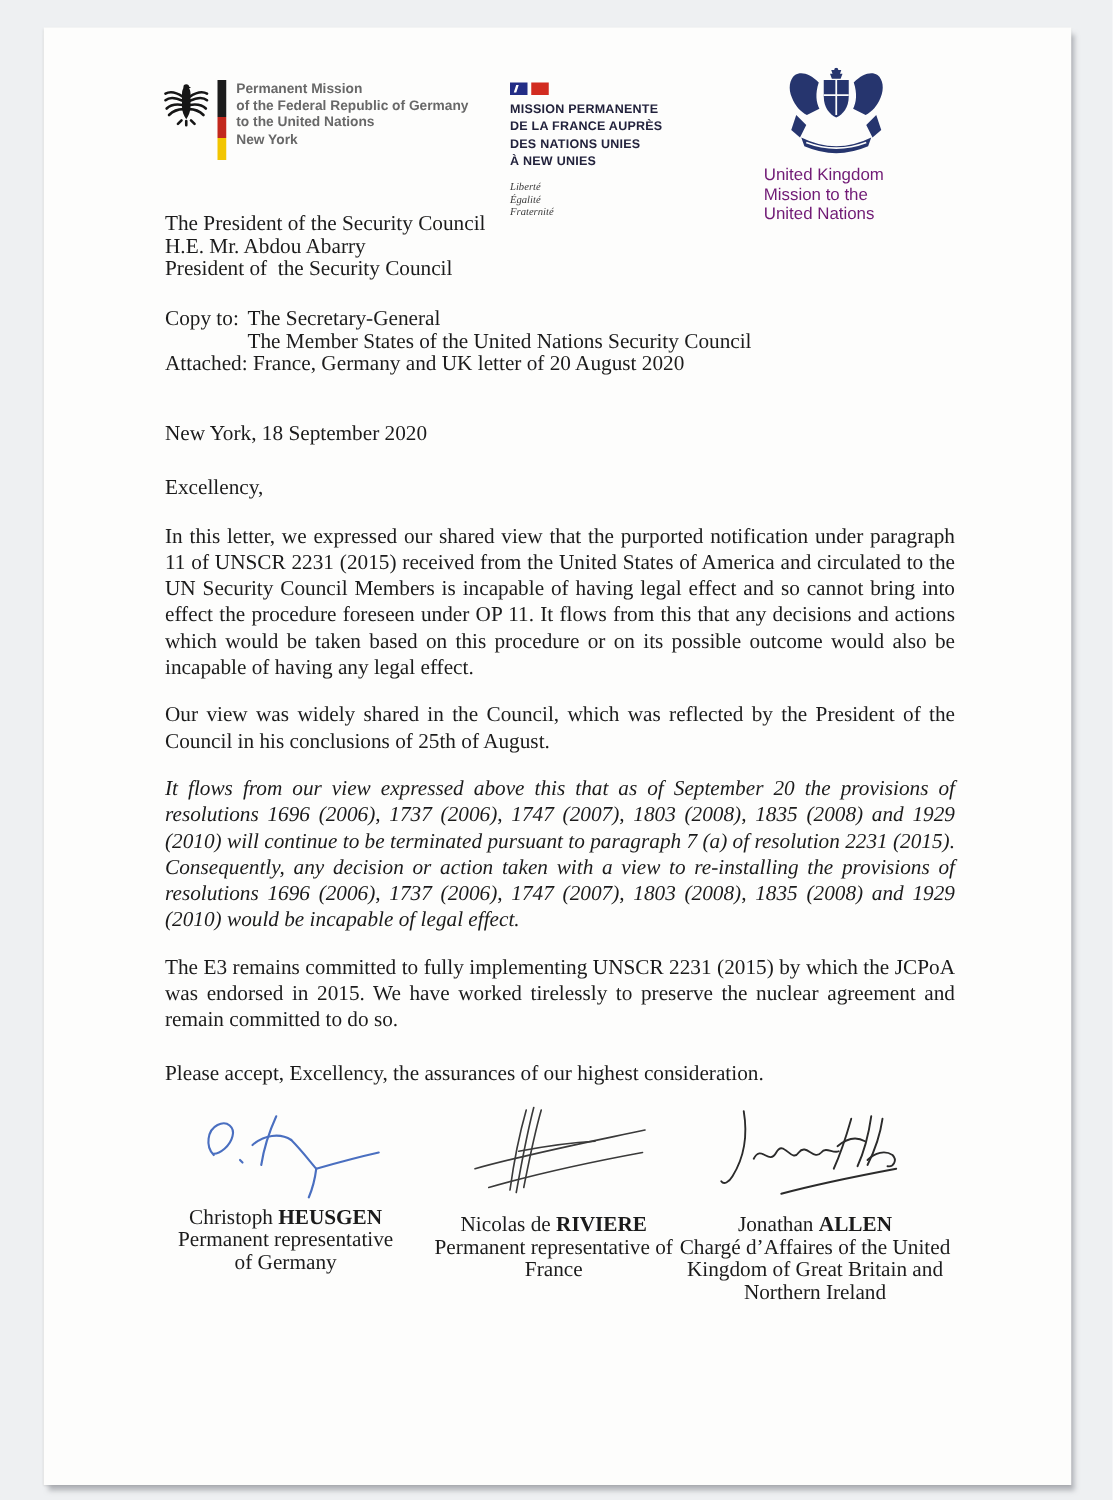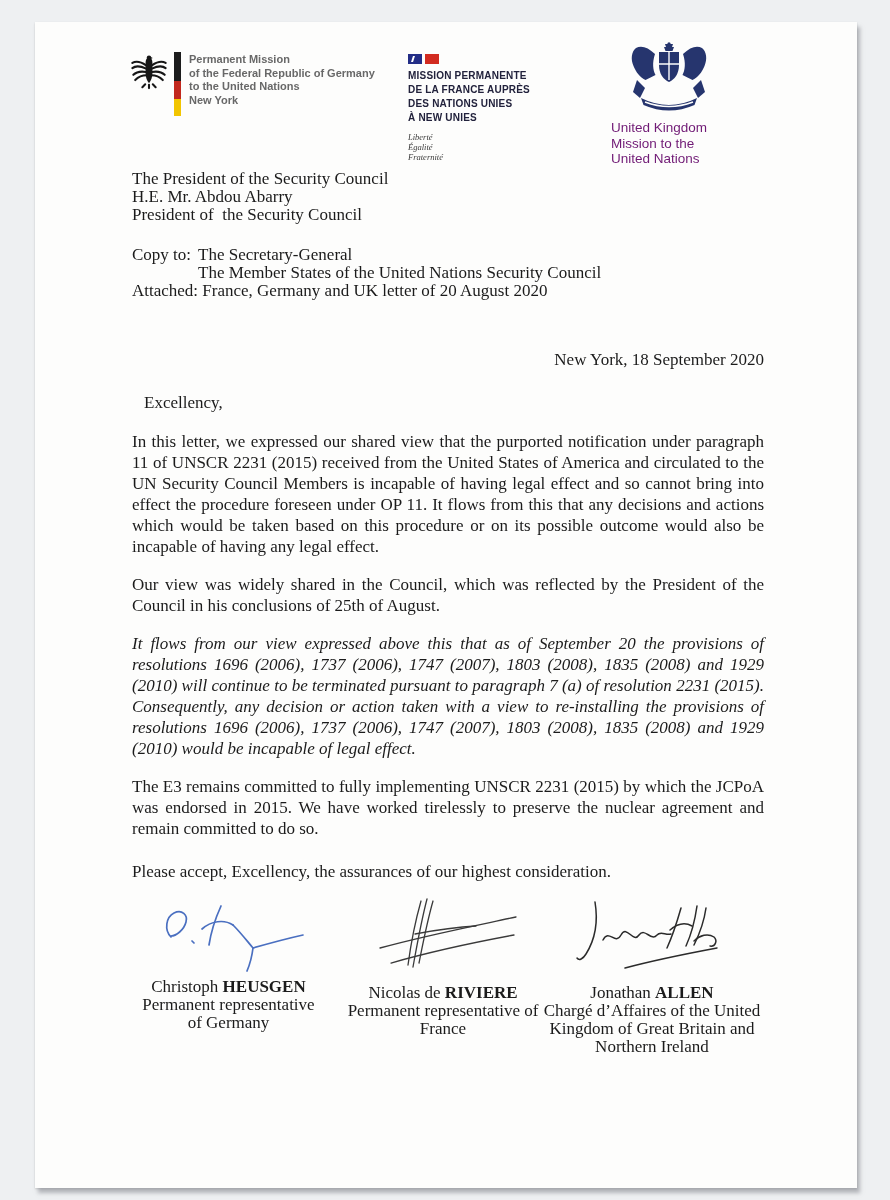--- a/index.html
+++ b/index.html
@@ -8,21 +8,21 @@
     background:#eef0f2;
     font-family:"Liberation Serif", serif;
     overflow:hidden;
   }
   .paper{
     position:absolute;left:35px;top:22px;width:822px;height:1166px;
     background:#fdfdfc;
     box-shadow:3px 5px 4px rgba(130,132,138,.55), 0 1px 2px rgba(0,0,0,.15);
   }
   
-  .letterhead{position:absolute;left:0;top:4px;width:100%;height:120px;}
+  .letterhead{position:absolute;left:0;top:16px;width:100%;height:120px;}
   .logo-de{position:absolute;left:95px;top:24px;display:flex;align-items:flex-start;}
   .logo-de .eagle{width:38px;height:38px;margin-top:2px;}
   .logo-de .stripe{width:7px;height:64px;margin:2px 8px 0 6px;
     background:linear-gradient(#1c1c1c 0 46%, #c2281d 46% 73%, #f2c500 73% 100%);}
   .logo-de .de-text{font-family:"Liberation Sans",sans-serif;font-weight:700;
     font-size:11px;line-height:13.6px;color:#686868;padding-top:3px;}
   .logo-fr{position:absolute;left:373px;top:28px;font-family:"Liberation Sans",sans-serif;}
   .fr-flag{display:flex;gap:3px;margin-bottom:5px;}
   .fr-flag .fb{width:14px;height:10px;background:#232d86;position:relative;}
   .fr-flag .fb::after{content:"";position:absolute;left:4px;top:2px;width:4px;height:6px;
@@ -34,22 +34,22 @@
   .logo-uk{position:absolute;left:576px;top:16px;width:135px;text-align:left;}
   .logo-uk .crest{display:block;margin:0 0 6px 14px;}
   .uk-text{font-family:"Liberation Sans",sans-serif;font-size:13.5px;line-height:15.5px;color:#701a75;}
   
   .body-area{position:absolute;left:97px;top:148px;width:632px;color:#1b1b1b;font-size:17px;}
   .recipient div{line-height:18px;white-space:pre-wrap;}
   .copy-block{margin-top:22px;line-height:18px;}
   .copy-row{display:flex;}
   .copy-row .lbl{width:66px;flex:none;}
   .copy-indent{padding-left:66px;}
-  .dateline{margin-top:49px;text-align:right;line-height:21px;}
-  .salutation{margin-top:22px;line-height:21px;margin-left:12px;}
+  .dateline{margin-top:36px;text-align:left;line-height:21px;}
+  .salutation{margin-top:22px;line-height:21px;}
   .para{line-height:21px;text-align:justify;}
   .p1{margin-top:15px;} .p2{margin-top:18px;} .p3{margin-top:9px;}
   .p4{margin-top:13px;font-style:italic;} .p5{margin-top:17px;}
   .closing{margin-top:22px;line-height:21px;}
   
   .sig-area{position:relative;margin-top:8px;height:230px;}
   .sig-col{position:absolute;top:0;text-align:center;}
   .sig-col .sig-img{display:block;margin:0 auto;}
   .col-de{left:-6px;width:205px;}
   .col-fr{left:206px;width:210px;}

